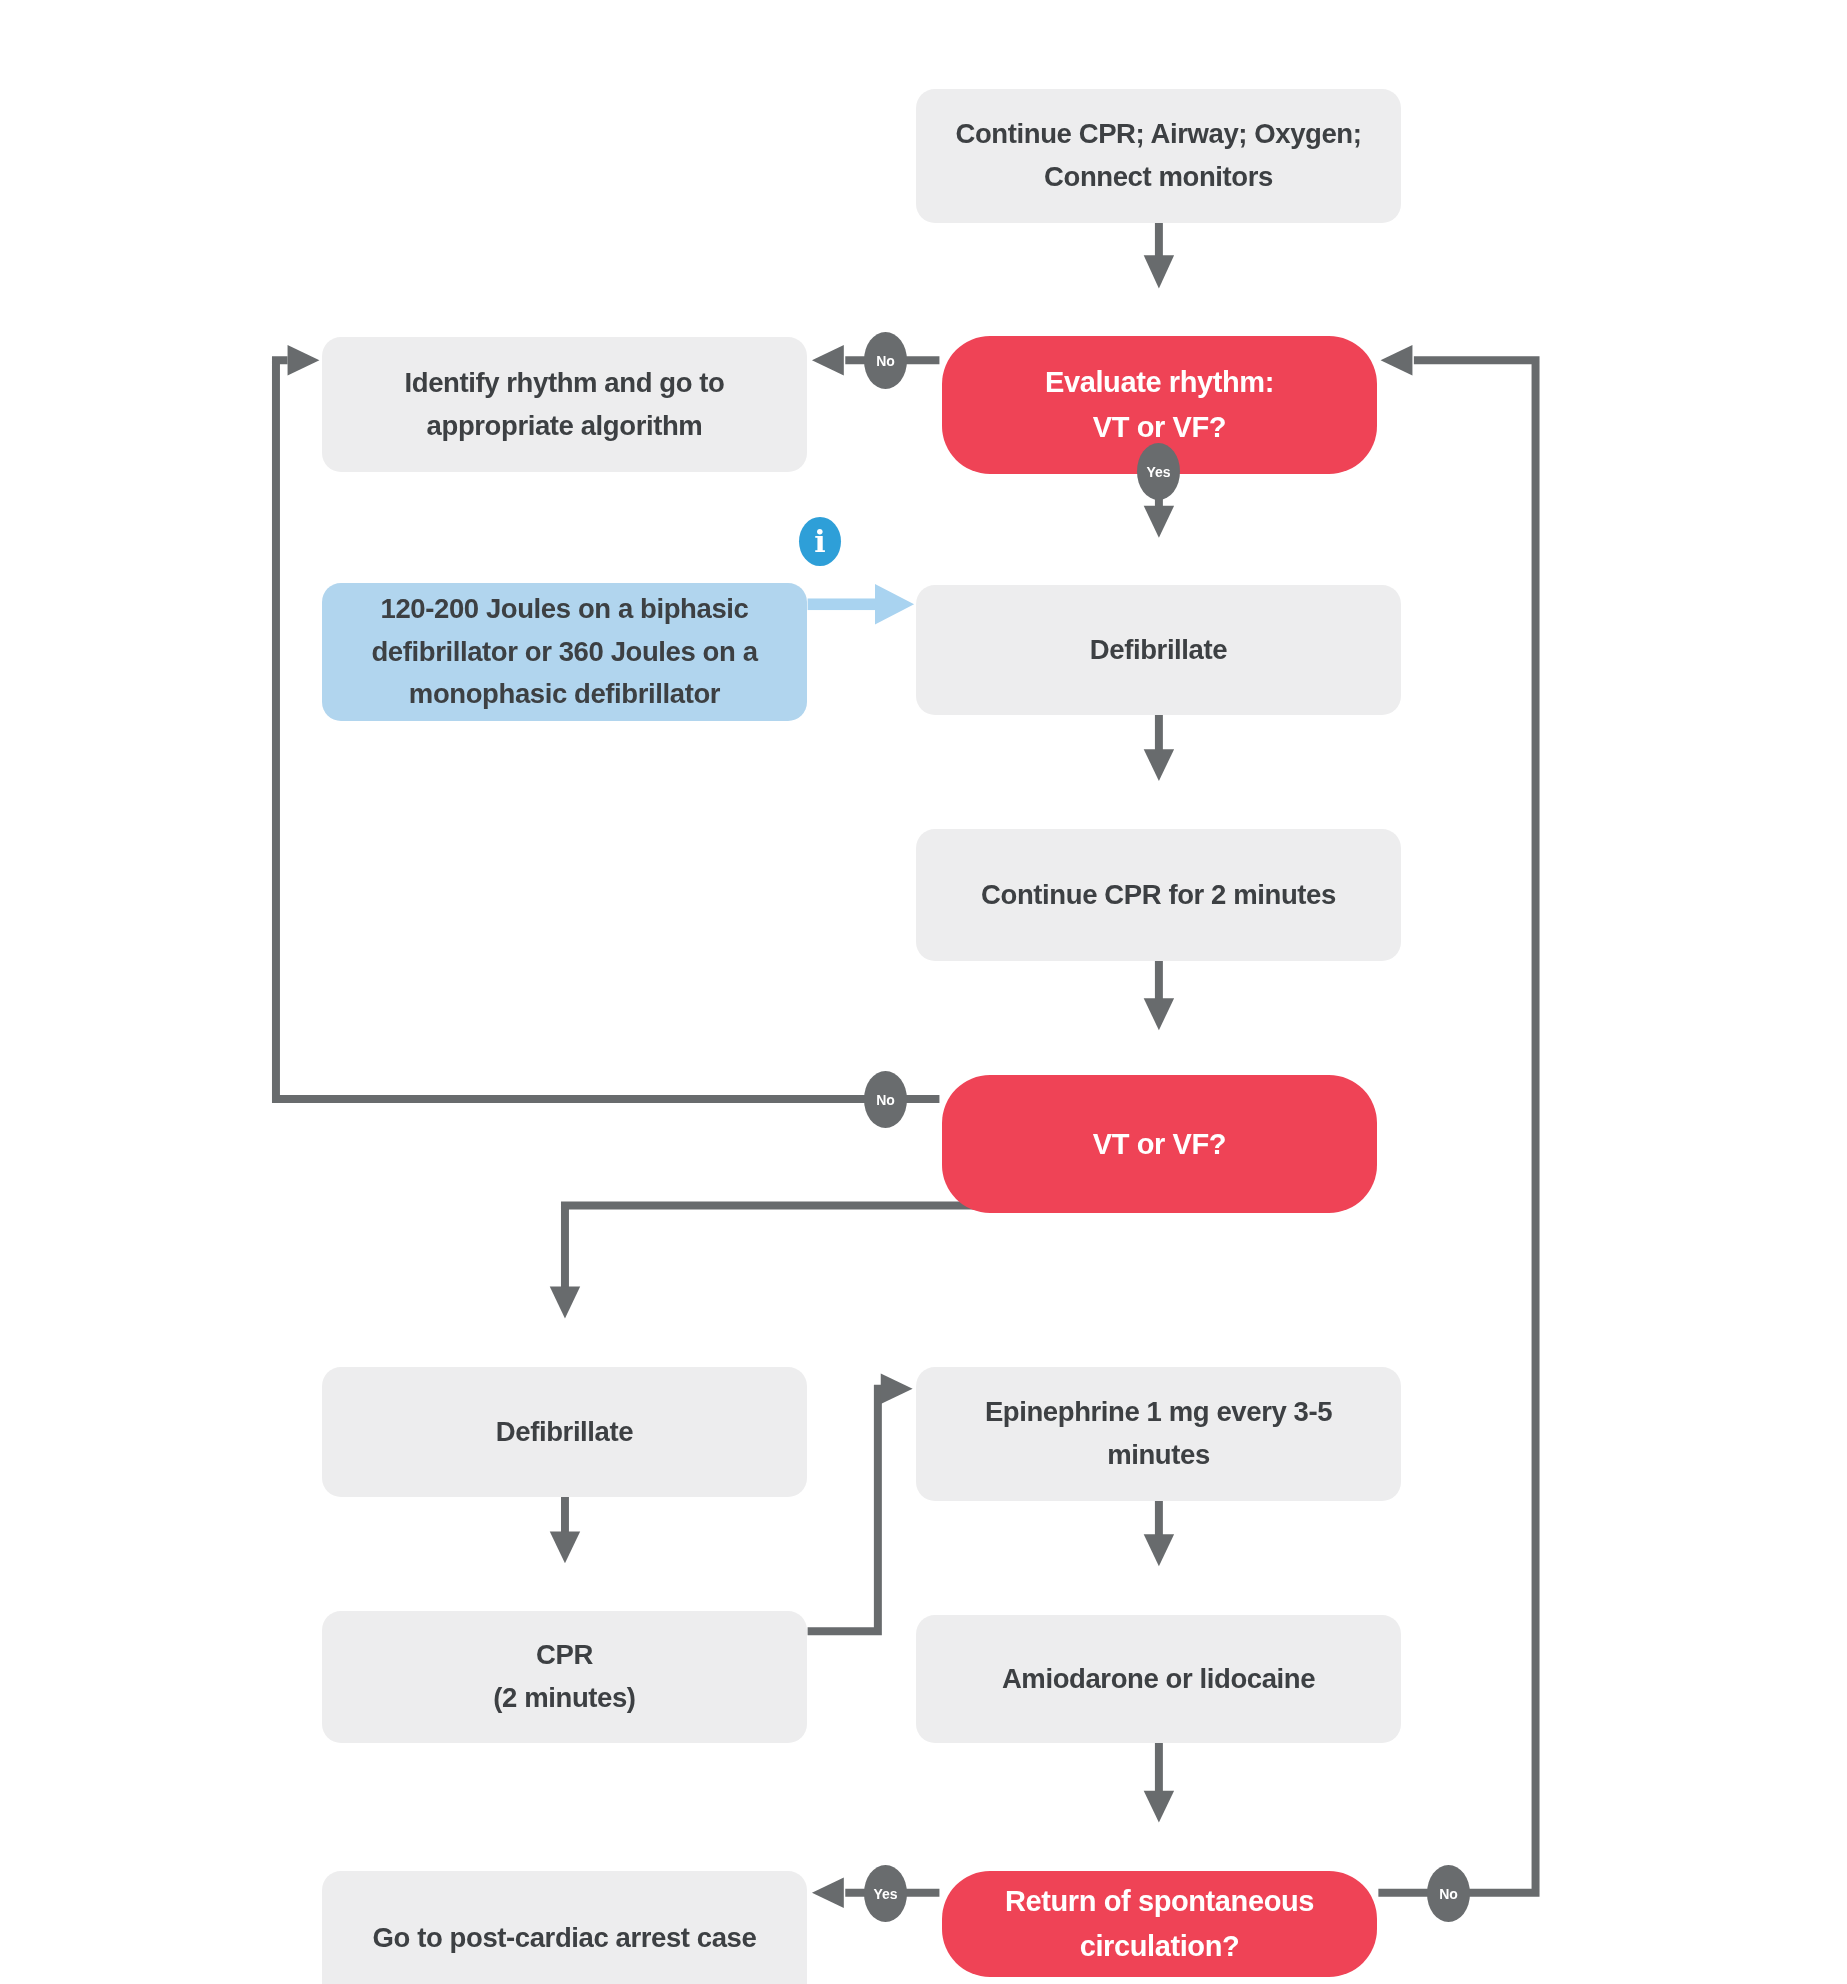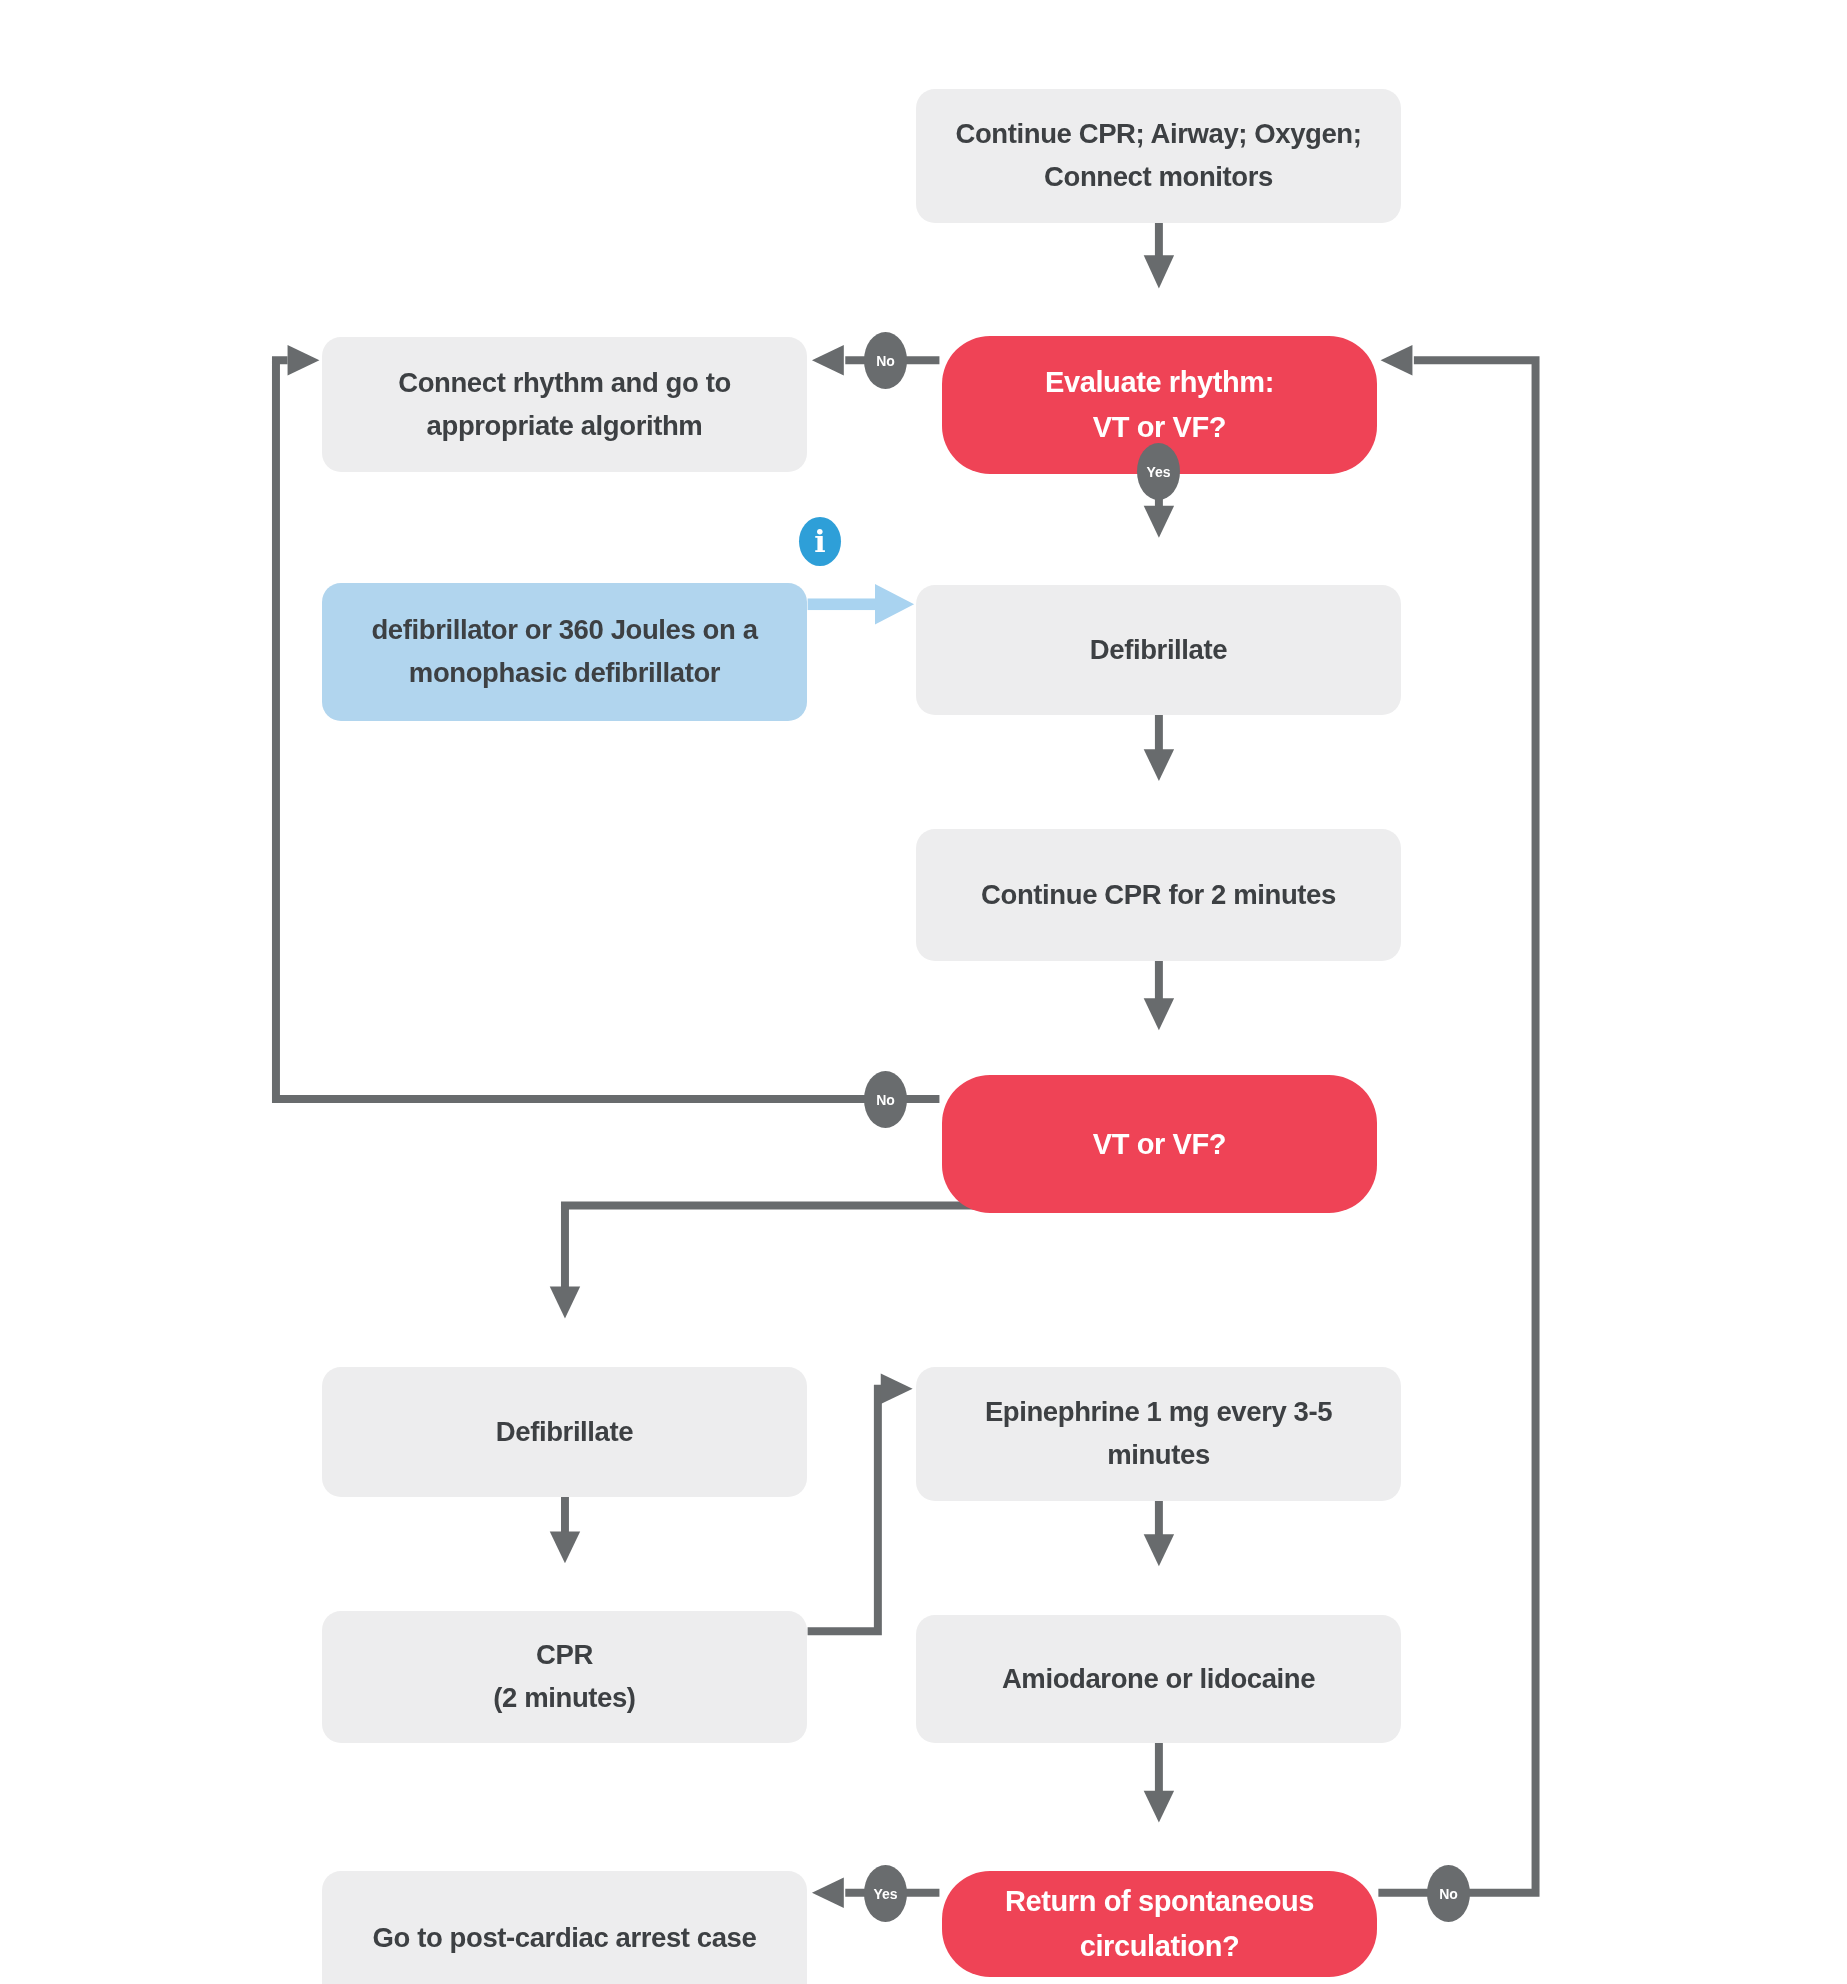--- a/index.html
+++ b/index.html
@@ -89,25 +89,26 @@
     <span class="ln">Continue CPR; Airway; Oxygen;</span>
     <span class="ln">Connect monitors</span>
   </div>
 
   <div class="node pill" style="left:942px;top:290px;width:435px;height:138px;">
     <span class="ln">Evaluate rhythm:</span>
     <span class="ln">VT or VF?</span>
   </div>
 
   <div class="node gray" style="left:322px;top:291px;width:485px;height:135px;">
-    <span class="ln">Connect rhythm and go to</span>
+    <span class="ln">Identify rhythm and go to</span>
     <span class="ln">appropriate algorithm</span>
   </div>
 
   <div class="node blue" style="left:322px;top:537px;width:485px;height:138px;">
+    <span class="ln">120-200 Joules on a biphasic</span>
     <span class="ln">defibrillator or 360 Joules on a</span>
     <span class="ln">monophasic defibrillator</span>
   </div>
   <div class="info-icon" style="left:799px;top:517px;">
     <span>i</span>
   </div>
 
   <div class="node gray" style="left:916px;top:539px;width:485px;height:130px;">
     <span class="ln">Defibrillate</span>
   </div>

